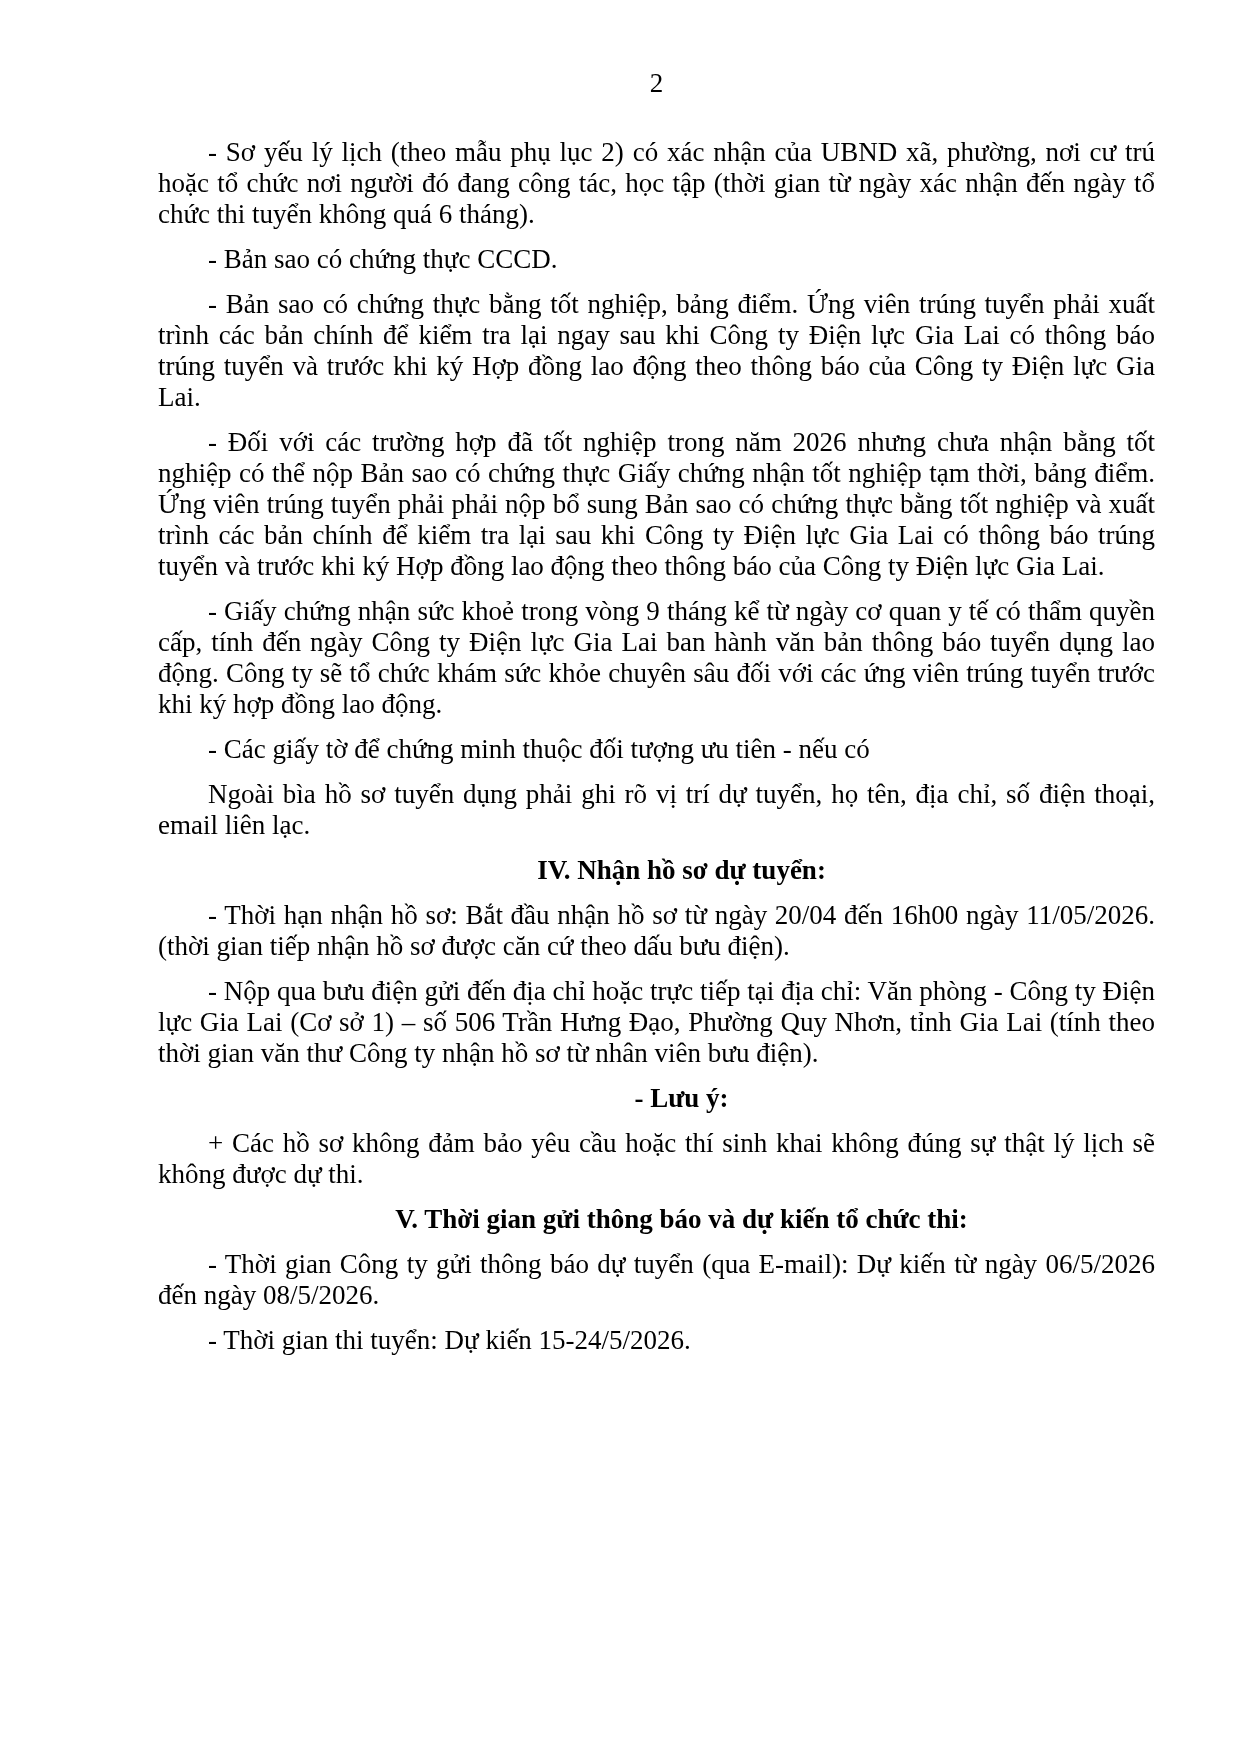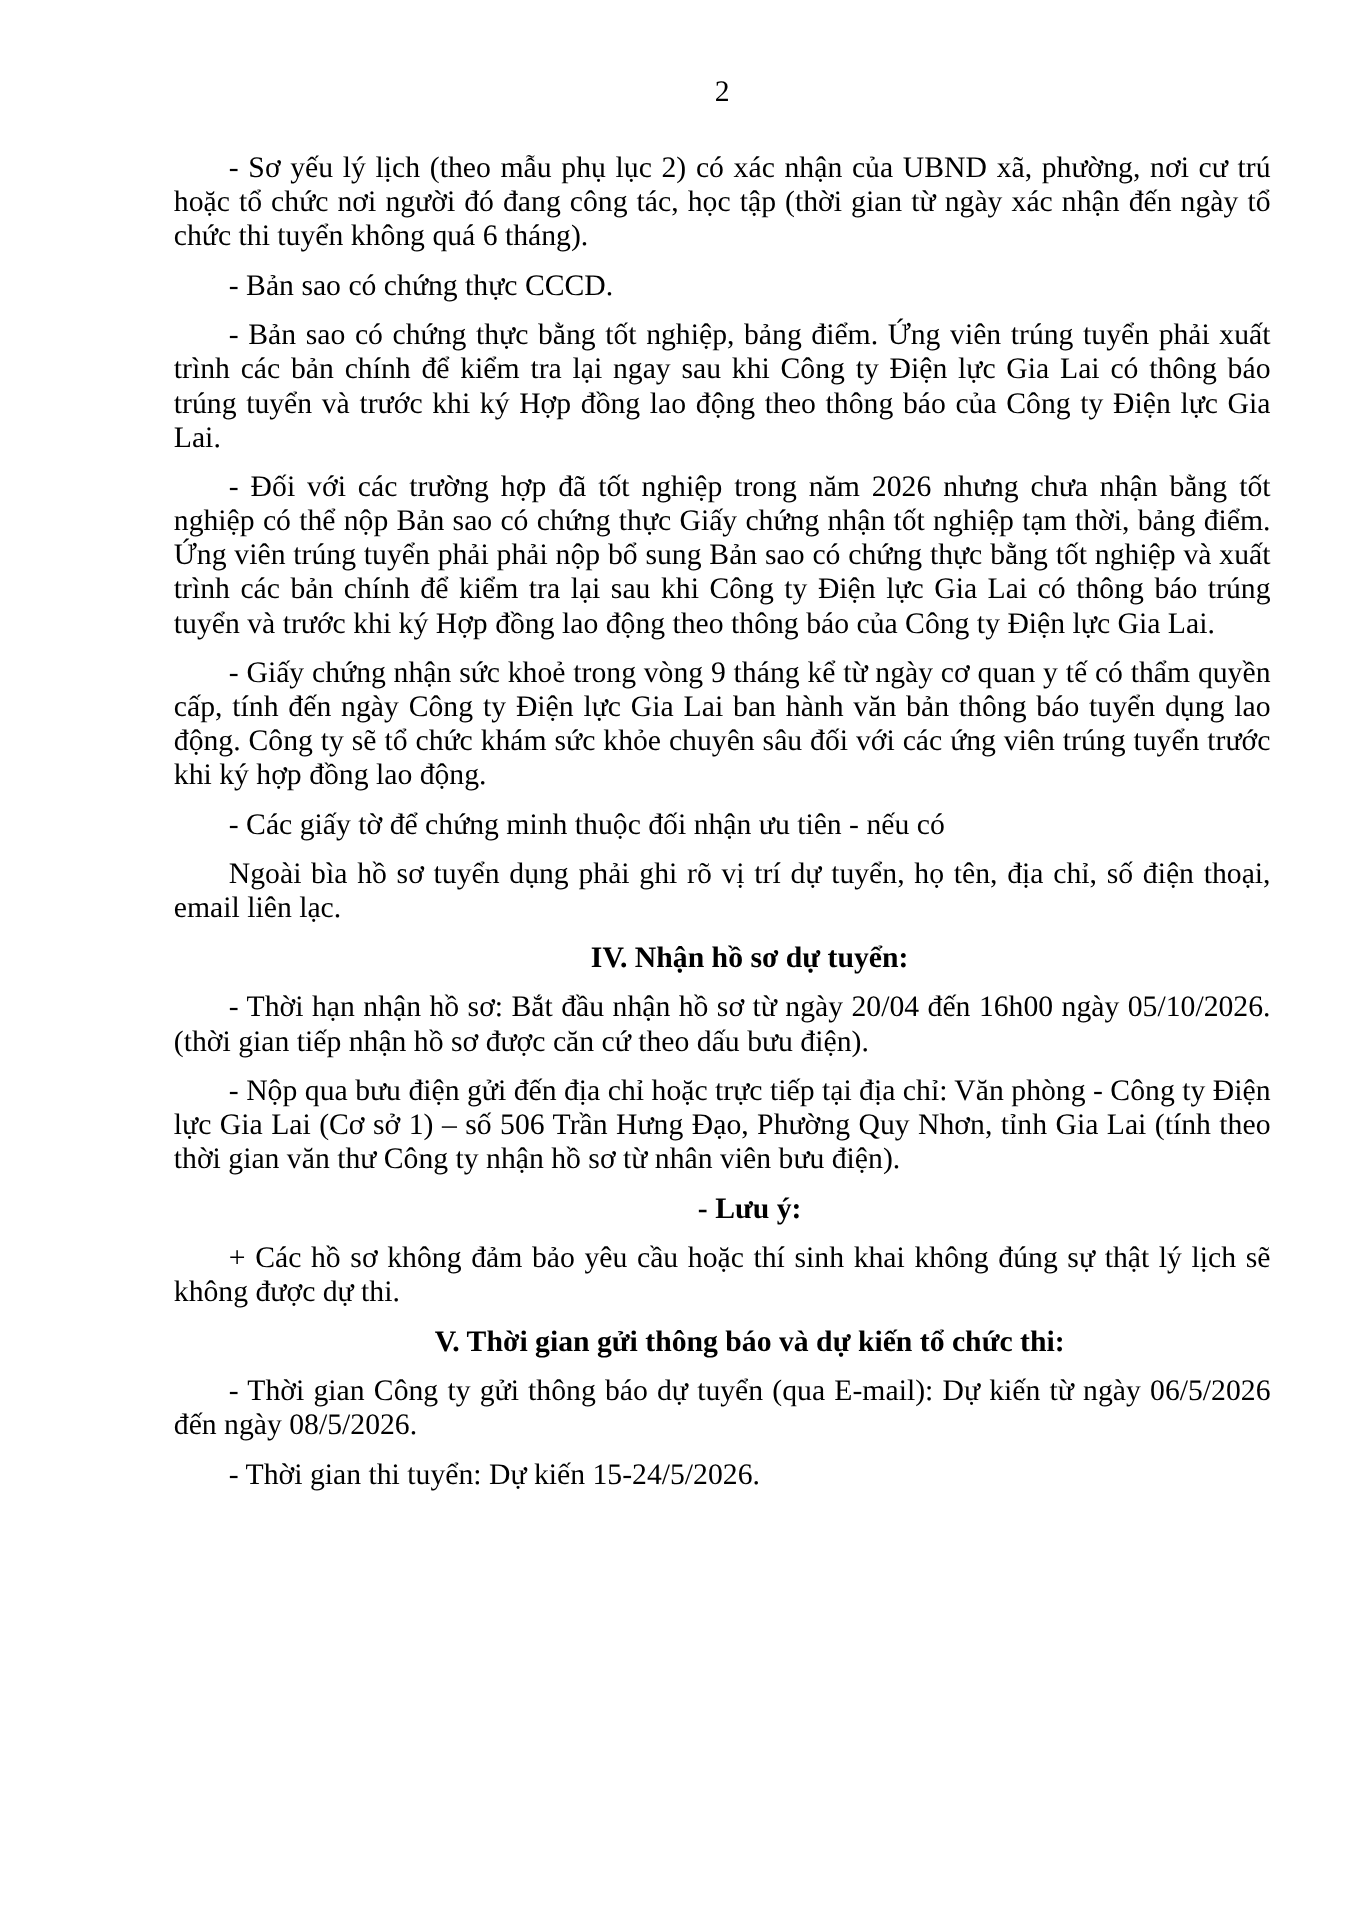--- a/index.html
+++ b/index.html
@@ -41,24 +41,24 @@
 <body>
 
 <div class="page">
   <div class="page-number">2</div>
   <div class="doc">
     <p class="first">- Sơ yếu lý lịch (theo mẫu phụ lục 2) có xác nhận của UBND xã, phường, nơi cư trú hoặc tổ chức nơi người đó đang công tác, học tập (thời gian từ ngày xác nhận đến ngày tổ chức thi tuyển không quá 6 tháng).</p>
     <p>- Bản sao có chứng thực CCCD.</p>
     <p>- Bản sao có chứng thực bằng tốt nghiệp, bảng điểm. Ứng viên trúng tuyển phải xuất trình các bản chính để kiểm tra lại ngay sau khi Công ty Điện lực Gia Lai có thông báo trúng tuyển và trước khi ký Hợp đồng lao động theo thông báo của Công ty Điện lực Gia Lai.</p>
     <p>- Đối với các trường hợp đã tốt nghiệp trong năm 2026 nhưng chưa nhận bằng tốt nghiệp có thể nộp Bản sao có chứng thực Giấy chứng nhận tốt nghiệp tạm thời, bảng điểm. Ứng viên trúng tuyển phải phải nộp bổ sung Bản sao có chứng thực bằng tốt nghiệp và xuất trình các bản chính để kiểm tra lại sau khi Công ty Điện lực Gia Lai có thông báo trúng tuyển và trước khi ký Hợp đồng lao động theo thông báo của Công ty Điện lực Gia Lai.</p>
     <p>- Giấy chứng nhận sức khoẻ trong vòng 9 tháng kể từ ngày cơ quan y tế có thẩm quyền cấp, tính đến ngày Công ty Điện lực Gia Lai ban hành văn bản thông báo tuyển dụng lao động. Công ty sẽ tổ chức khám sức khỏe chuyên sâu đối với các ứng viên trúng tuyển trước khi ký hợp đồng lao động.</p>
-    <p>- Các giấy tờ để chứng minh thuộc đối nhận ưu tiên - nếu có</p>
+    <p>- Các giấy tờ để chứng minh thuộc đối tượng ưu tiên - nếu có</p>
     <p>Ngoài bìa hồ sơ tuyển dụng phải ghi rõ vị trí dự tuyển, họ tên, địa chỉ, số điện thoại, email liên lạc.</p>
     <p class="heading">IV. Nhận hồ sơ dự tuyển:</p>
-    <p>- Thời hạn nhận hồ sơ: Bắt đầu nhận hồ sơ từ ngày 20/04 đến 16h00 ngày 05/10/2026. (thời gian tiếp nhận hồ sơ được căn cứ theo dấu bưu điện).</p>
+    <p>- Thời hạn nhận hồ sơ: Bắt đầu nhận hồ sơ từ ngày 20/04 đến 16h00 ngày 11/05/2026. (thời gian tiếp nhận hồ sơ được căn cứ theo dấu bưu điện).</p>
     <p>- Nộp qua bưu điện gửi đến địa chỉ hoặc trực tiếp tại địa chỉ: Văn phòng - Công ty Điện lực Gia Lai (Cơ sở 1) – số 506 Trần Hưng Đạo, Phường Quy Nhơn, tỉnh Gia Lai (tính theo thời gian văn thư Công ty nhận hồ sơ từ nhân viên bưu điện).</p>
     <p class="heading">- Lưu ý:</p>
     <p>+ Các hồ sơ không đảm bảo yêu cầu hoặc thí sinh khai không đúng sự thật lý lịch sẽ không được dự thi.</p>
     <p class="heading">V. Thời gian gửi thông báo và dự kiến tổ chức thi:</p>
     <p>- Thời gian Công ty gửi thông báo dự tuyển (qua E-mail): Dự kiến từ ngày 06/5/2026 đến ngày 08/5/2026.</p>
     <p>- Thời gian thi tuyển: Dự kiến 15-24/5/2026.</p>
   </div>
 </div>
 
 </body></html>

